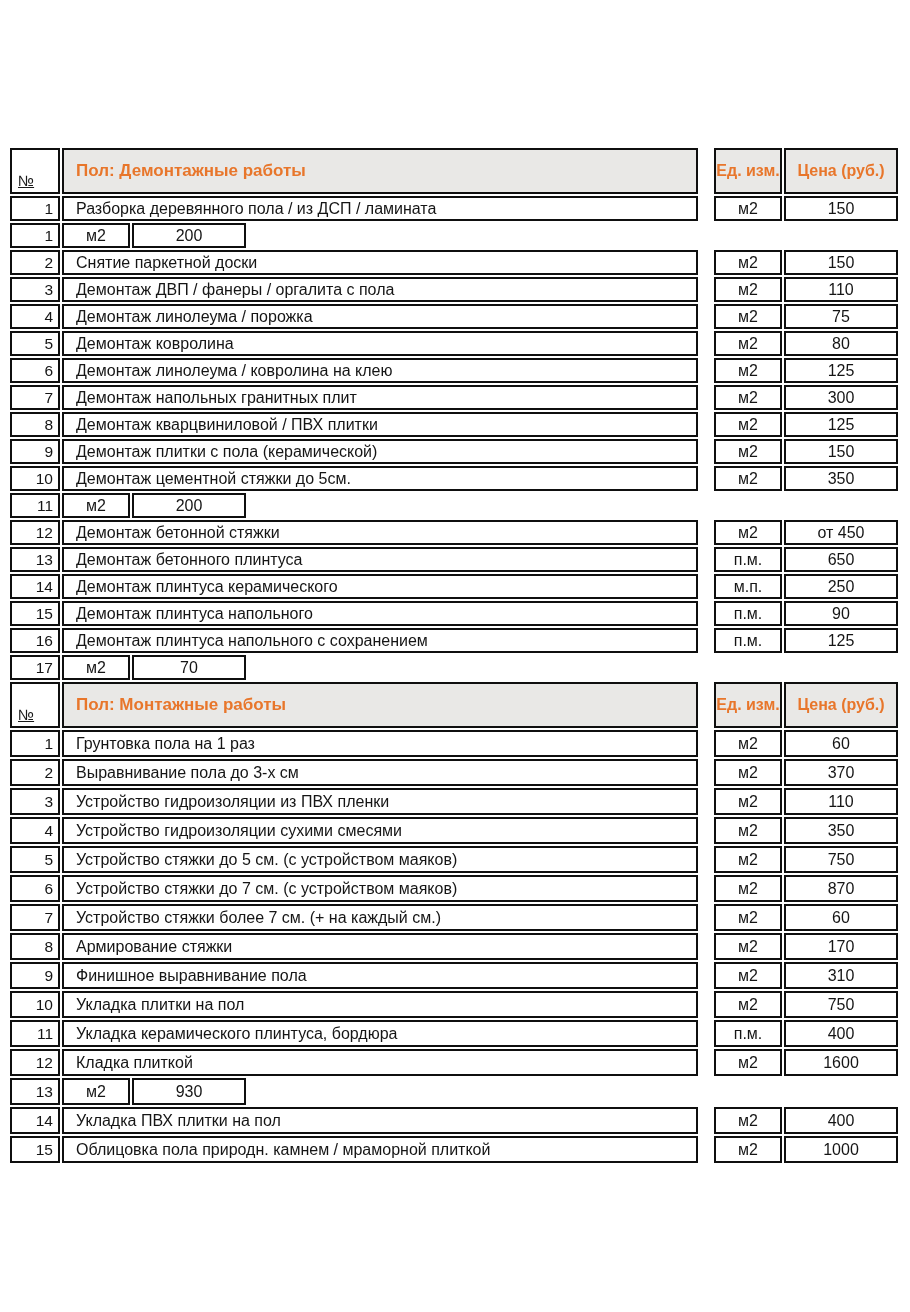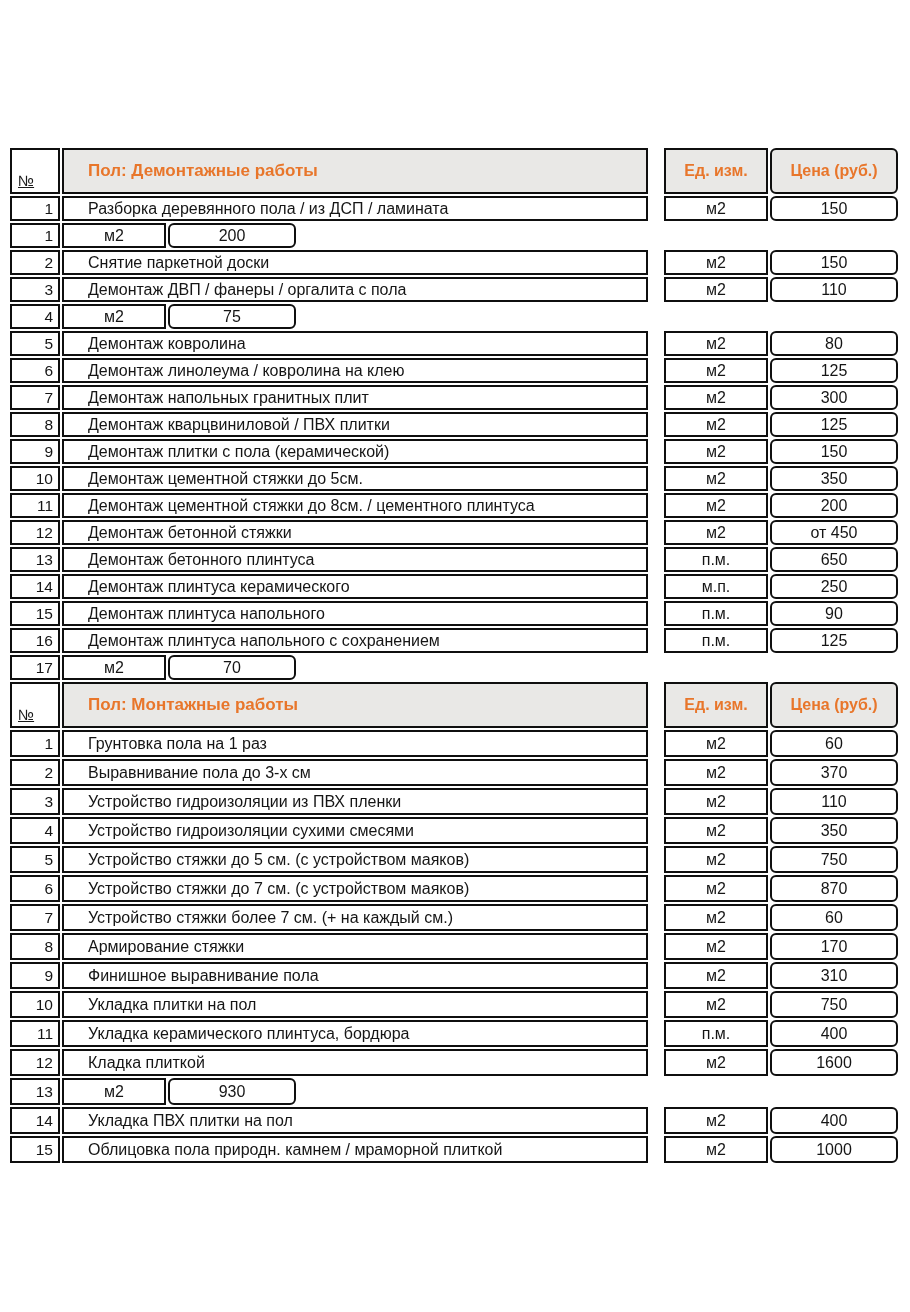--- a/index.html
+++ b/index.html
@@ -29,23 +29,23 @@
     border: 2px solid #0f0f0f;
     background: #ffffff;
     box-sizing: border-box;
     display: flex;
     align-items: center;
     overflow: hidden;
     white-space: nowrap;
   }
   
   .c-num   { width: 50px;  justify-content: flex-end; padding-right: 5px; margin-right: 2px; }
-  .c-desc  { flex: 1; padding-left: 24px; margin-right: 16px; }
-  .c-unit  { width: 104px;  justify-content: center; margin-right: 2px; }
-  .c-price { width: 128px; justify-content: center; border-radius: 6px; }
+  .c-desc  { flex: 1; padding-left: 12px; margin-right: 16px; }
+  .c-unit  { width: 68px;  justify-content: center; margin-right: 2px; }
+  .c-price { width: 114px; justify-content: center; }
   
   .hrow .cell { height: 46px; }
   .hrow .c-num {
     align-items: flex-end;
     justify-content: flex-start;
     padding: 0 4px 3px 6px;
     font-size: 15px;
     color: #1a1a1a;
   }
   .hrow .c-num .num-label { text-decoration: underline; }
@@ -95,20 +95,21 @@
             <div class="cell c-price">150</div>
           </div>
           <div class="row">
             <div class="cell c-num">3</div>
             <div class="cell c-desc">Демонтаж ДВП / фанеры / оргалита с пола</div>
             <div class="cell c-unit">м2</div>
             <div class="cell c-price">110</div>
           </div>
           <div class="row">
             <div class="cell c-num">4</div>
+            <div class="cell c-desc">Демонтаж линолеума / порожка</div>
             <div class="cell c-unit">м2</div>
             <div class="cell c-price">75</div>
           </div>
           <div class="row">
             <div class="cell c-num">5</div>
             <div class="cell c-desc">Демонтаж ковролина</div>
             <div class="cell c-unit">м2</div>
             <div class="cell c-price">80</div>
           </div>
           <div class="row">
@@ -136,21 +137,20 @@
             <div class="cell c-price">150</div>
           </div>
           <div class="row">
             <div class="cell c-num">10</div>
             <div class="cell c-desc">Демонтаж цементной стяжки до 5см.</div>
             <div class="cell c-unit">м2</div>
             <div class="cell c-price">350</div>
           </div>
           <div class="row">
             <div class="cell c-num">11</div>
-            <div class="cell c-desc">Демонтаж цементной стяжки до 8см. / цементного плинтуса</div>
             <div class="cell c-unit">м2</div>
             <div class="cell c-price">200</div>
           </div>
           <div class="row">
             <div class="cell c-num">12</div>
             <div class="cell c-desc">Демонтаж бетонной стяжки</div>
             <div class="cell c-unit">м2</div>
             <div class="cell c-price">от 450</div>
           </div>
           <div class="row">

